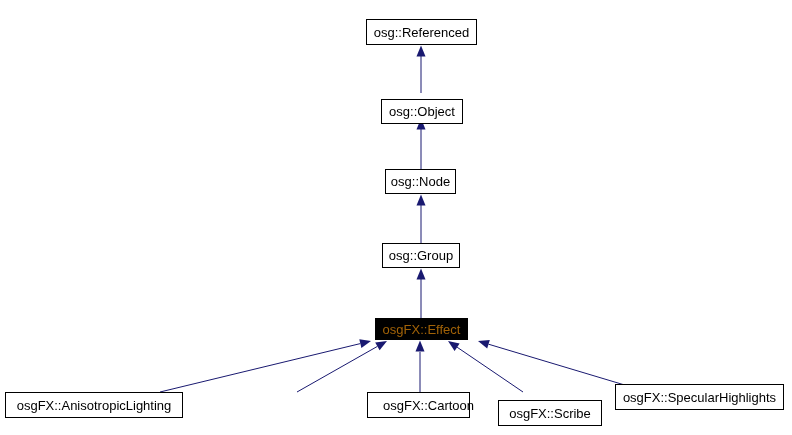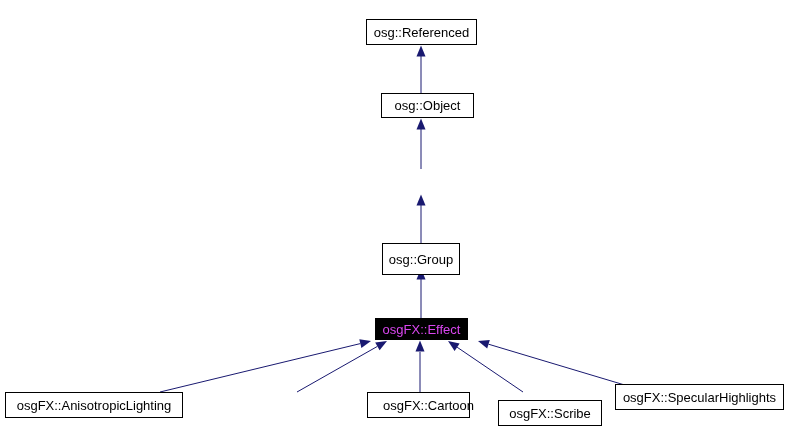--- a/index.html
+++ b/index.html
@@ -31,21 +31,21 @@
     font-size: 13px;
     line-height: 1;
     display: flex;
     align-items: center;
     justify-content: center;
     white-space: nowrap;
     cursor: pointer;
   }
   .node.highlight {
     background: #000000;
-    color: #d946ef;
+    color: #a16207;
   }
   .edge-line {
     stroke: #191970;
     stroke-width: 1;
     fill: none;
   }
   .edge-head {
     fill: #191970;
     stroke: none;
   }
@@ -98,24 +98,25 @@
     </g>
 
     <g>
       <line class="edge-line" x1="648" y1="392" x2="488.5" y2="344.2"></line>
       <polygon class="edge-head" points="478,341 489.8,339.9 487.2,348.5"></polygon>
     </g>
   </svg>
 
   <div class="node" style="left:366px; top:19px;  width:111px; height:26px;">osg::Referenced</div>
 
-  <div class="node" style="left:381px; top:93px;  width:93px;  height:25px;">osg::Object</div>
+  <div class="node" style="left:381px; top:99px;  width:82px;  height:25px;">osg::Object</div>
 
+  <div class="node" style="left:385px; top:169px; width:71px;  height:25px;">osg::Node</div>
 
-  <div class="node" style="left:382px; top:243px; width:78px;  height:32px;">osg::Group</div>
+  <div class="node" style="left:382px; top:243px; width:78px;  height:25px;">osg::Group</div>
 
   <div class="node highlight" style="left:375px; top:318px; width:93px; height:22px;">osgFX::Effect</div>
 
   <div class="node" style="left:5px;   top:392px; width:178px; height:26px;">osgFX::AnisotropicLighting</div>
 
 
   <div class="node" style="left:367px; top:392px; width:103px; height:26px;padding-left:20px;">osgFX::Cartoon</div>
 
   <div class="node" style="left:498px; top:400px; width:104px;  height:26px;">osgFX::Scribe</div>
 

